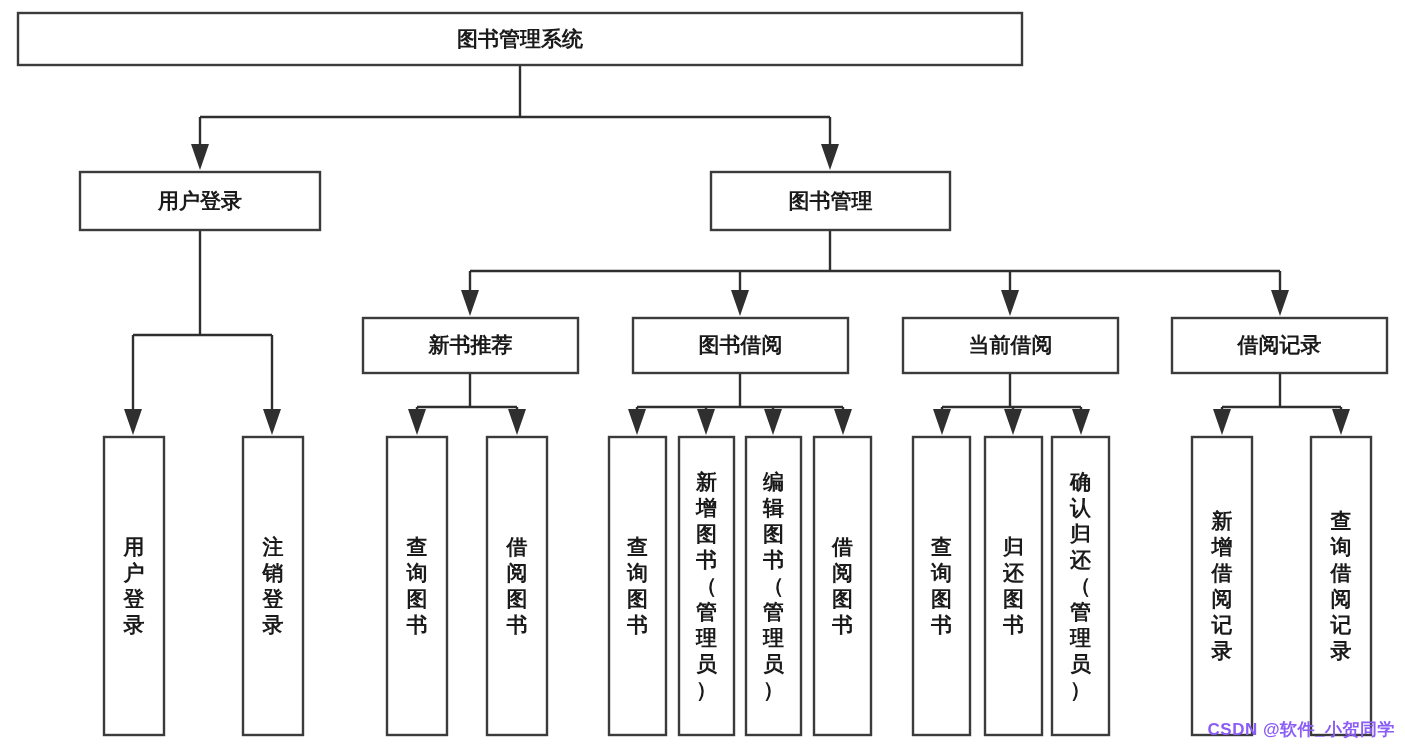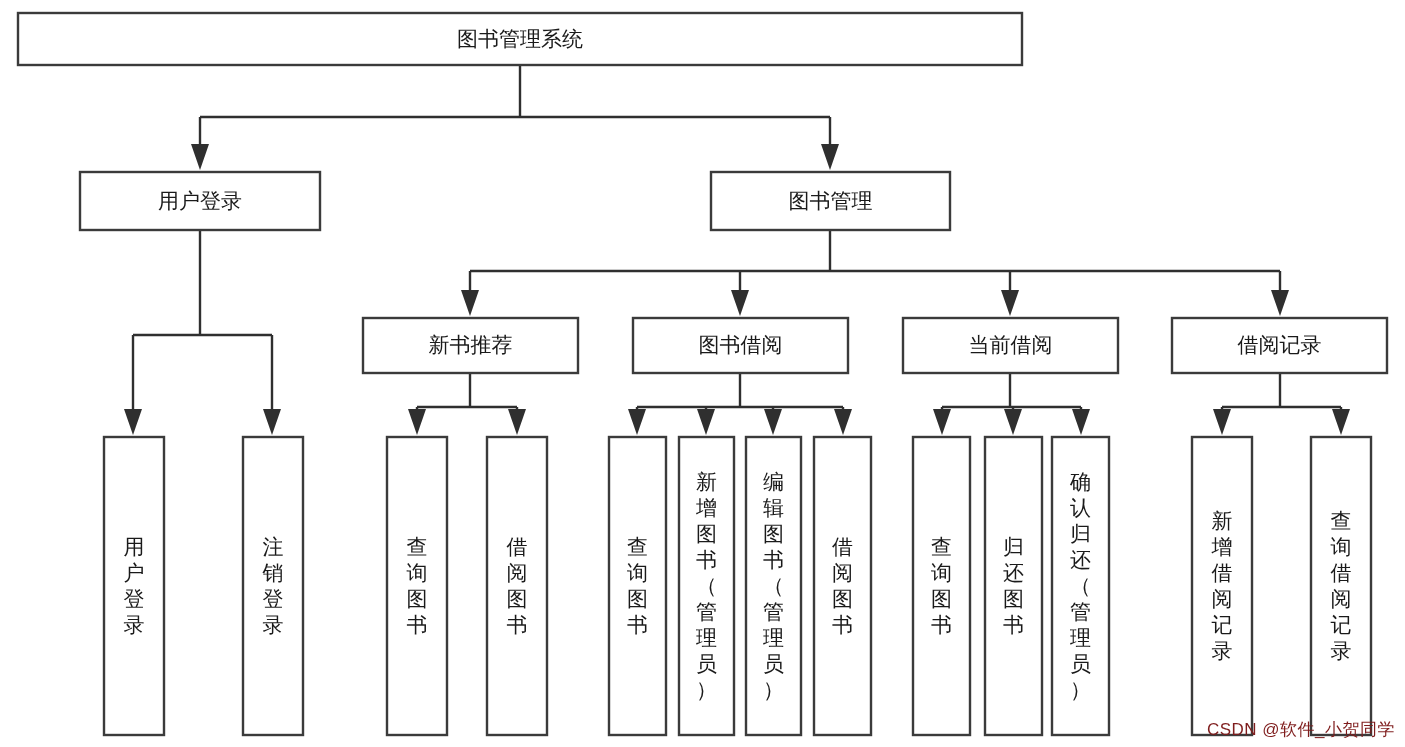--- a/index.html
+++ b/index.html
@@ -13,20 +13,21 @@
     font-family: "Liberation Sans", "DejaVu Sans", sans-serif;
     overflow: hidden;
     position: relative;
   }
   #diagram-root {
     position: absolute;
     left: 0;
     top: 0;
     width: 1405px;
     height: 747px;
+    font-weight: bold;
   }
   svg#tree-svg {
     display: block;
     width: 1405px;
     height: 747px;
   }
   .node-rect {
     fill: #ffffff;
     stroke: #3b3b3b;
     stroke-width: 2.4;
@@ -54,21 +55,21 @@
   .edge-arrow {
     fill: #2f2f2f;
     stroke: none;
   }
   .watermark {
     position: absolute;
     right: 10px;
     bottom: 6px;
     font-family: "Liberation Sans", "DejaVu Sans", sans-serif;
     font-size: 17px;
-    color: #7f1d1d;
+    color: #8b5cf6;
     letter-spacing: 0.5px;
     user-select: none;
     pointer-events: none;
     white-space: nowrap;
   }
 </style>
 </head>
 <body>
 
 <div id="diagram-root">

